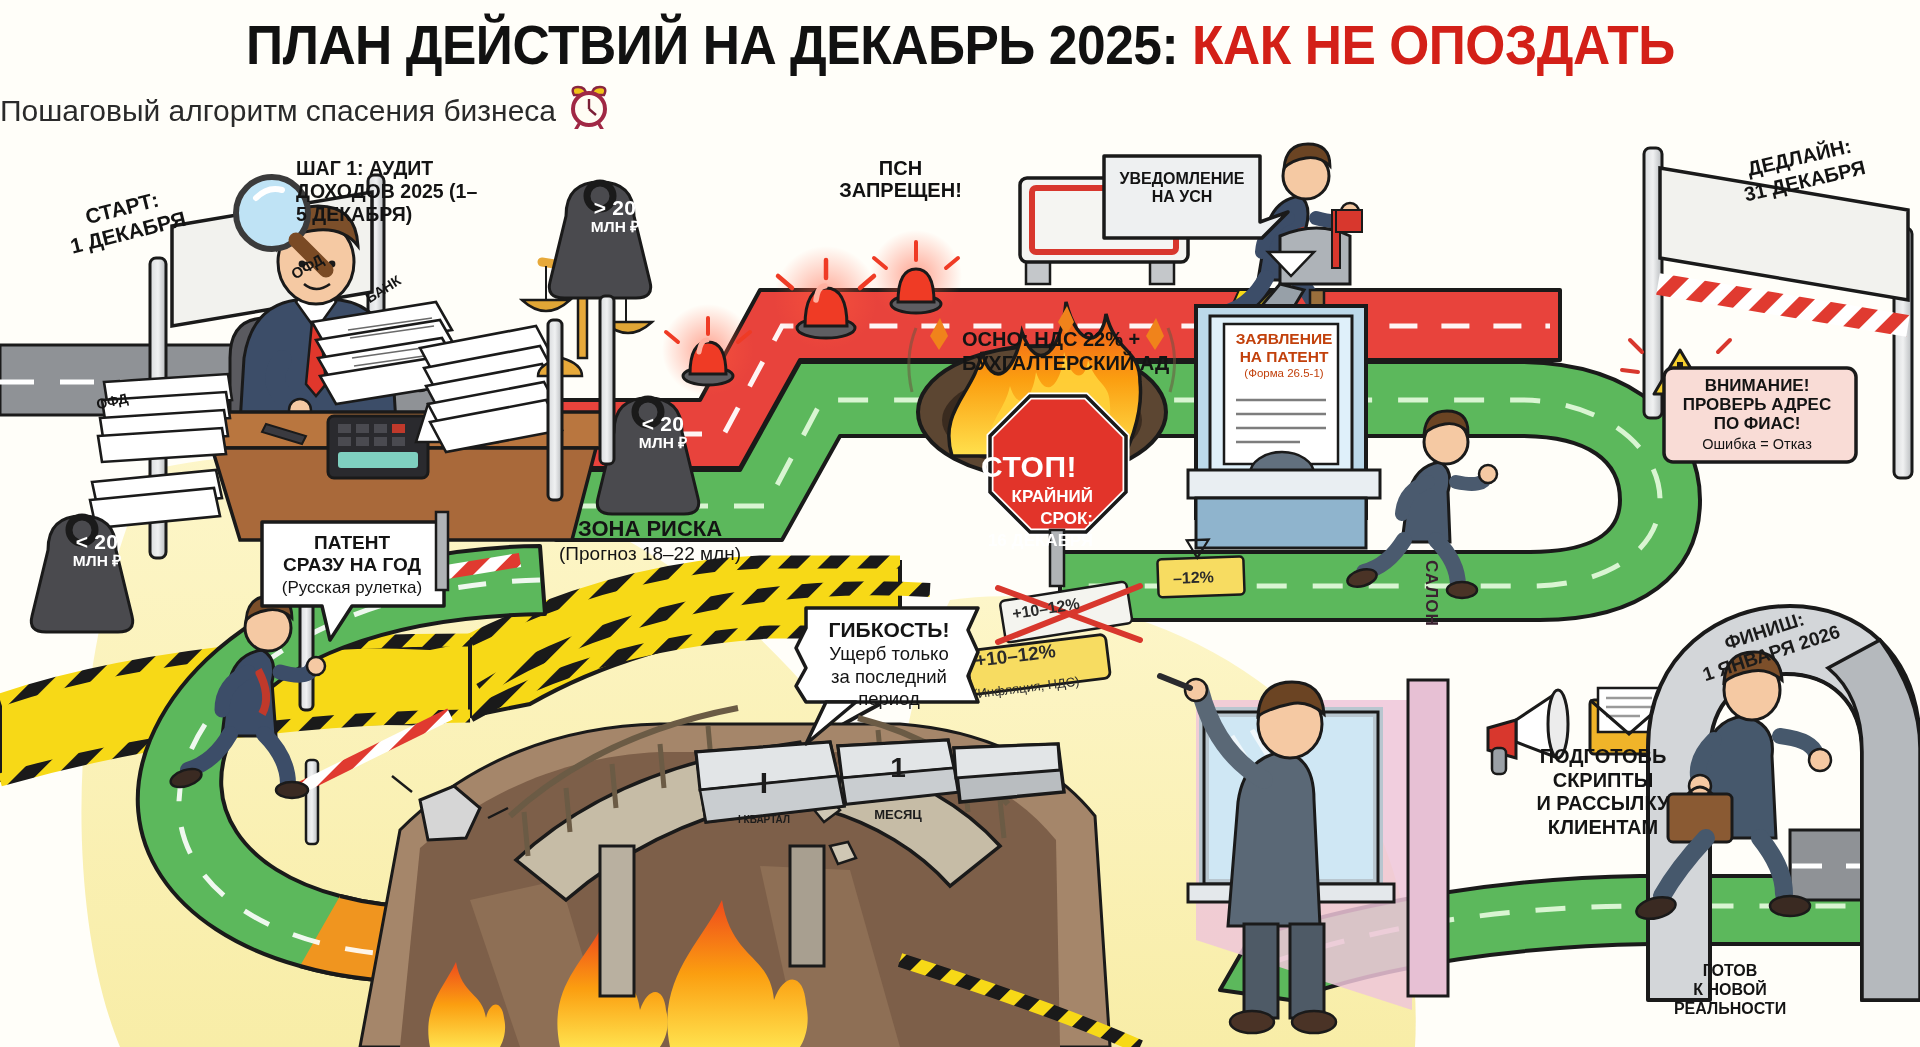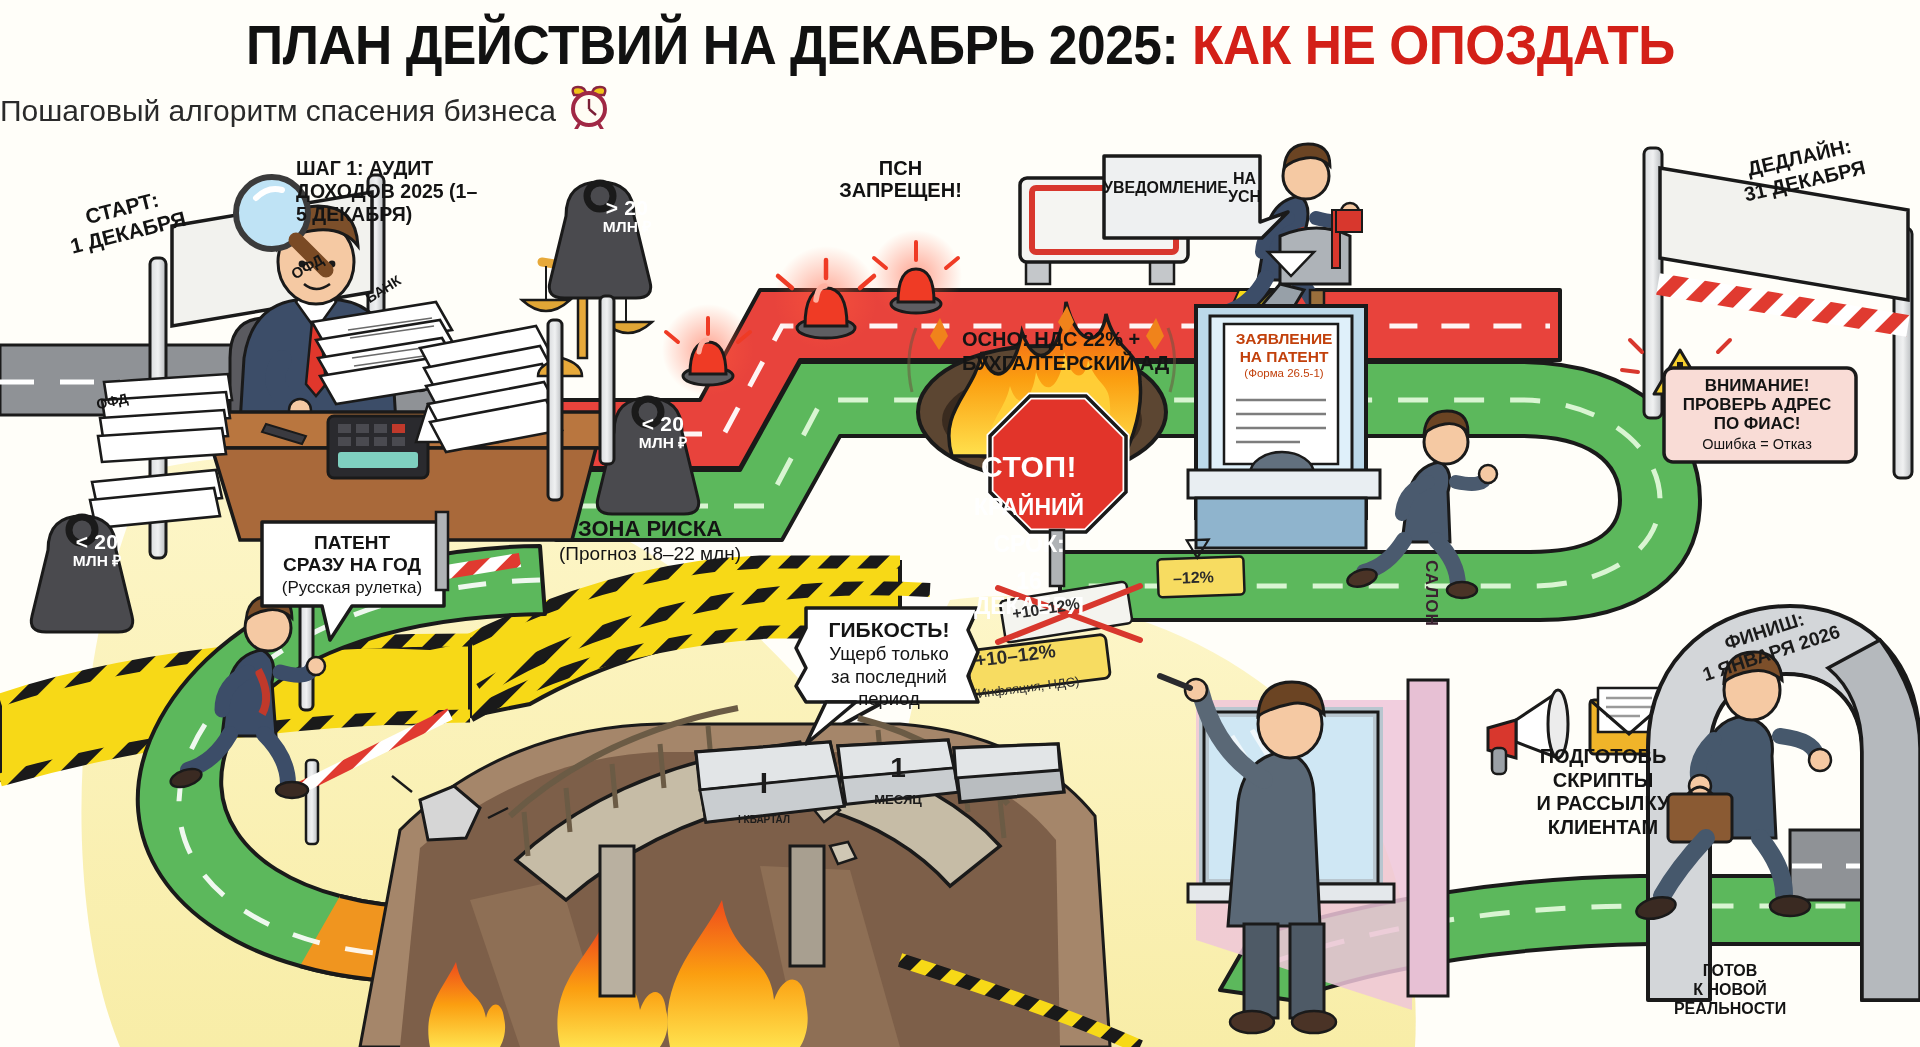--- a/index.html
+++ b/index.html
@@ -39,21 +39,21 @@
   .zona .z2{font-size:19px;margin-top:1px;}
 
   
   .psn{
     position:absolute;left:833px;top:148px;width:135px;height:62px;z-index:31;
     display:flex;flex-direction:column;align-items:center;justify-content:center;
     font-size:20px;font-weight:bold;color:#121212;line-height:1.12;text-align:center;
   }
   .bubble-usn{
     position:absolute;left:1112px;top:164px;width:140px;height:48px;z-index:31;
-    display:flex;flex-direction:row;align-items:center;justify-content:center;
+    display:flex;flex-direction:column;align-items:center;justify-content:center;
     font-size:16px;font-weight:bold;color:#141414;line-height:1.15;text-align:center;
   }
   .bubble-patent{
     position:absolute;left:272px;top:530px;width:160px;height:70px;z-index:31;
     display:flex;flex-direction:column;align-items:center;justify-content:center;
     text-align:center;color:#141414;
   }
   .bubble-patent .p1{font-size:19px;font-weight:bold;line-height:1.14;}
   .bubble-patent .p2{font-size:17px;margin-top:2px;}
   .bubble-flex{
@@ -67,31 +67,31 @@
     position:absolute;left:1676px;top:381px;width:162px;height:66px;z-index:31;
     display:flex;flex-direction:column;align-items:center;justify-content:center;
     text-align:center;color:#141414;
   }
   .warn-box .w1{font-size:17px;font-weight:bold;line-height:1.13;}
   .warn-box .w2{font-size:14.5px;margin-top:3px;}
   .stop-text{
     position:absolute;left:965px;top:418px;width:128px;z-index:31;text-align:center;color:#fff;
   }
   .stop-text .s1{font-size:30px;font-weight:bold;letter-spacing:0.5px;margin-top:32px;}
-  .stop-text .s2{font-size:23px;font-weight:bold;line-height:1.12;margin-top:11px;}
+  .stop-text .s2{font-size:17px;font-weight:bold;line-height:1.12;margin-top:3px;text-align:right;}
   .patent-app{
     position:absolute;left:1228px;top:330px;width:112px;z-index:31;text-align:center;color:#c2410c;
   }
   .patent-app .a1{font-size:15.5px;font-weight:bold;line-height:1.14;}
   .patent-app .a2{font-size:11.5px;margin-top:2px;}
 
   .wt{position:absolute;z-index:31;color:#fff;text-align:center;line-height:1.05;}
   .wt .n{font-size:21px;font-weight:bold;letter-spacing:0.3px;}
   .wt .u{font-size:15.5px;font-weight:bold;}
-  .wt1{left:588px;top:197px;width:78px;}
+  .wt1{left:576px;top:197px;width:78px;}
   .wt2{left:624px;top:413px;width:78px;}
   .wt3{left:58px;top:531px;width:78px;}
 
   .start-sign{position:absolute;left:44px;top:195px;width:162px;z-index:31;
     transform:rotate(-14deg);text-align:center;color:#131313;}
   .start-sign .l1{font-size:21px;font-weight:bold;line-height:1.2;}
   .deadline-sign{position:absolute;left:1718px;top:145px;width:168px;z-index:31;
     transform:rotate(-13deg);text-align:center;color:#131313;}
   .deadline-sign .l1{font-size:20px;font-weight:bold;line-height:1.2;}
   .finish-arch-text{position:absolute;left:1660px;top:620px;width:216px;z-index:31;
@@ -110,21 +110,21 @@
     color:#2b2b2b;transform:rotate(-7deg);}
   .tag-note{position:absolute;left:973px;top:680px;z-index:31;font-size:13px;
     color:#2b2b2b;transform:rotate(-7deg);}
   .tag-disc{position:absolute;left:1173px;top:569px;z-index:31;font-size:16px;font-weight:bold;
     color:#2b2b2b;transform:rotate(-2deg);}
   .key-q{position:absolute;left:716px;top:766px;z-index:31;width:96px;text-align:center;color:#1c1c1c;}
   .key-q .big{font-size:30px;font-weight:bold;}
   .key-q .sm{font-size:10px;font-weight:bold;margin-top:14px;}
   .key-m{position:absolute;left:855px;top:752px;z-index:31;width:86px;text-align:center;color:#1c1c1c;}
   .key-m .big{font-size:28px;font-weight:bold;}
-  .key-m .sm{font-size:13px;font-weight:bold;margin-top:8px;}
+  .key-m .sm{font-size:13px;font-weight:bold;margin-top:23px;}
 </style>
 </head>
 <body>
 
 <div id="stage">
 
   <svg id="scene" viewBox="0 0 1920 1047">
     <defs>
       <linearGradient id="sandg" x1="0" y1="0" x2="0" y2="1">
         <stop offset="0" stop-color="#fdf6c9"></stop>

